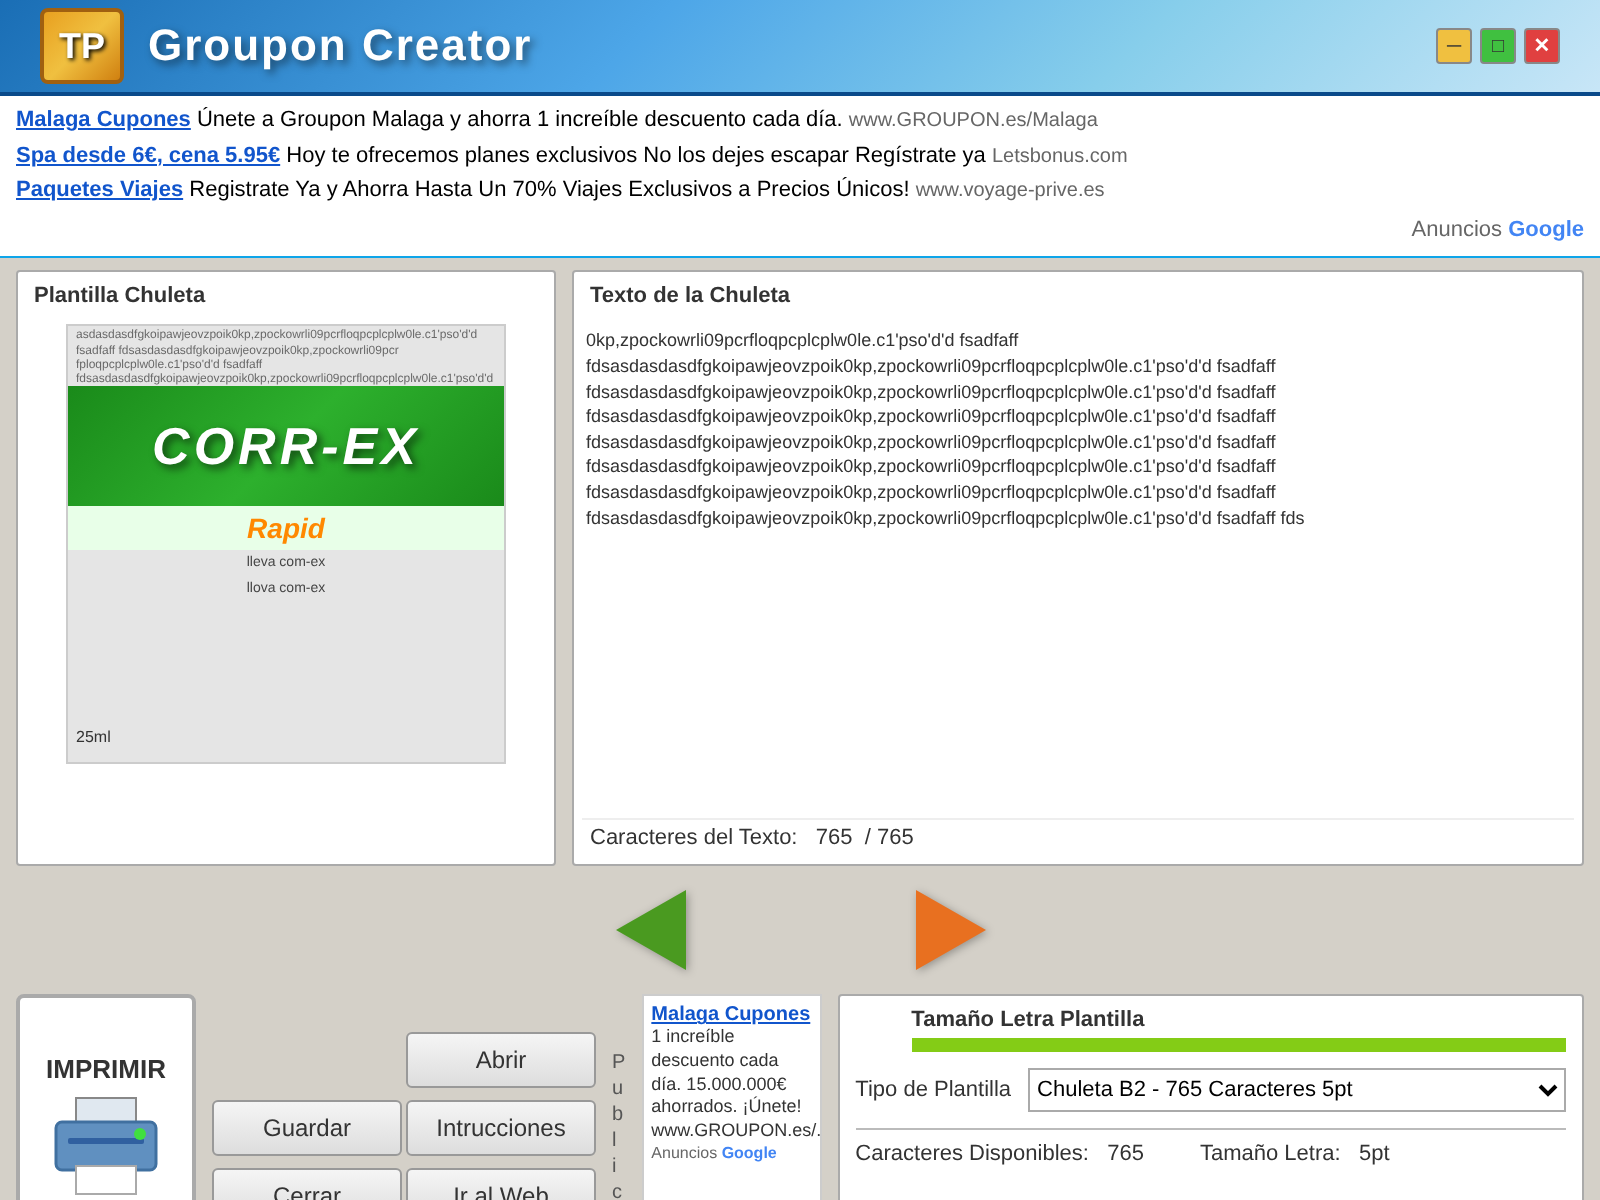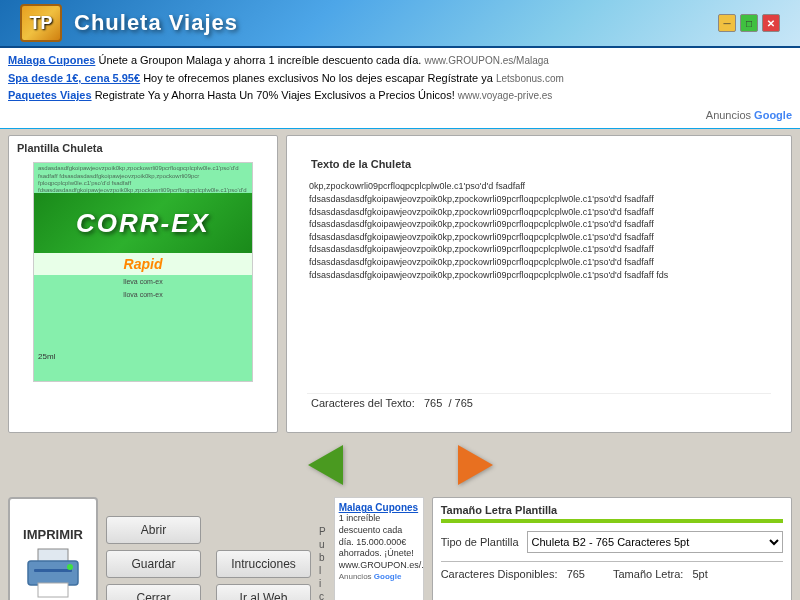--- a/index.html
+++ b/index.html
@@ -74,21 +74,21 @@
       border: 1px solid #aaa;
       border-radius: 2px;
       padding: 4px;
     }
     .panel-title {
       font-size: 11px; font-weight: bold; color: #333;
       margin-bottom: 6px;
       padding: 2px 4px;
     }
     .chuleta-preview {
-      background: #86efac;
+      background: #e5e5e5;
       border: 1px solid #ccc;
       width: 220px;
       height: 220px;
       margin: 0 auto;
       position: relative;
       overflow: hidden;
     }
     .chuleta-green-header {
       background: linear-gradient(135deg, #1a8a1a, #2db02d, #1a8a1a);
       height: 60px;
@@ -112,31 +112,31 @@
       line-height: 1.3;
     }
     .chuleta-text-area {
       font-size: 6px; color: #333;
       padding: 2px 4px;
       line-height: 1.2;
       overflow: hidden;
       height: 100px;
     }
     .chuleta-ml {
-      position: absolute; bottom: 20px; left: 4px;
+      position: absolute; bottom: 8px; left: 4px;
       font-size: 8px; color: #333;
     }
 
     
     .right-panel {
       flex: 1;
       background: white;
       border: 1px solid #aaa;
       border-radius: 2px;
-      padding: 20px;
+      padding: 4px;
       display: flex;
       flex-direction: column;
     }
     .text-area-content {
       flex: 1;
       font-size: 9px;
       color: #333;
       line-height: 1.4;
       overflow: hidden;
       padding: 2px;
@@ -210,21 +210,22 @@
 
     
     .action-buttons {
       display: flex;
       flex-direction: column;
       gap: 6px;
       justify-content: center;
     }
     .btn-row {
       display: flex;
-      gap: 15px;
+      gap: 2px;
+      justify-content: flex-end;
     }
     .action-btn {
       width: 95px; height: 28px;
       background: linear-gradient(180deg, #f5f5f5 0%, #ddd 100%);
       border: 1px solid #999;
       border-radius: 3px;
       cursor: pointer;
       font-size: 12px;
       color: #333;
       display: flex; align-items: center; justify-content: center;
@@ -252,21 +253,22 @@
       flex: 1;
       background: white;
       border: 1px solid #aaa;
       border-radius: 2px;
       padding: 6px 8px;
     }
     .font-panel-title {
       font-size: 11px; font-weight: bold; color: #333;
       margin-bottom: 8px;
       padding-bottom: 3px;
-      border-bottom: 4px solid #84cc16;
+      border-bottom: 7px solid #84cc16;
+      margin-left: 28px;
     }
     .font-row {
       display: flex;
       align-items: center;
       margin-bottom: 8px;
       gap: 8px;
     }
     .font-label {
       font-size: 11px; color: #333;
       white-space: nowrap;
@@ -285,36 +287,36 @@
     }
     .font-info-item {
       font-size: 11px; color: #333;
     }
   </style>
 </head>
 <body>
 
 <div class="title-bar">
   <div class="title-logo">TP</div>
-  <span class="title-text">Chuleta Viajes</span>
+  <span class="title-text">Groupon Creator</span>
   <div class="title-controls">
     <div class="title-btn minimize">─</div>
     <div class="title-btn maximize">□</div>
     <div class="title-btn close">✕</div>
   </div>
 </div>
 
 <div class="ad-bar">
   <div>
     <span class="ad-link">Malaga Cupones</span>
     <span> Únete a Groupon Malaga y ahorra 1 increíble descuento cada día.</span>
     <span class="ad-small">www.GROUPON.es/Malaga</span>
   </div>
   <div>
-    <span class="ad-link">Spa desde 1€, cena 5.95€</span>
+    <span class="ad-link">Spa desde 6€, cena 5.95€</span>
     <span> Hoy te ofrecemos planes exclusivos No los dejes escapar Regístrate ya</span>
     <span class="ad-small">Letsbonus.com</span>
   </div>
   <div>
     <span class="ad-link">Paquetes Viajes</span>
     <span> Registrate Ya y Ahorra Hasta Un 70% Viajes Exclusivos a Precios Únicos!</span>
     <span class="ad-small">www.voyage-prive.es</span>
   </div>
   <div class="ad-google">
     Anuncios <span>Google</span>

